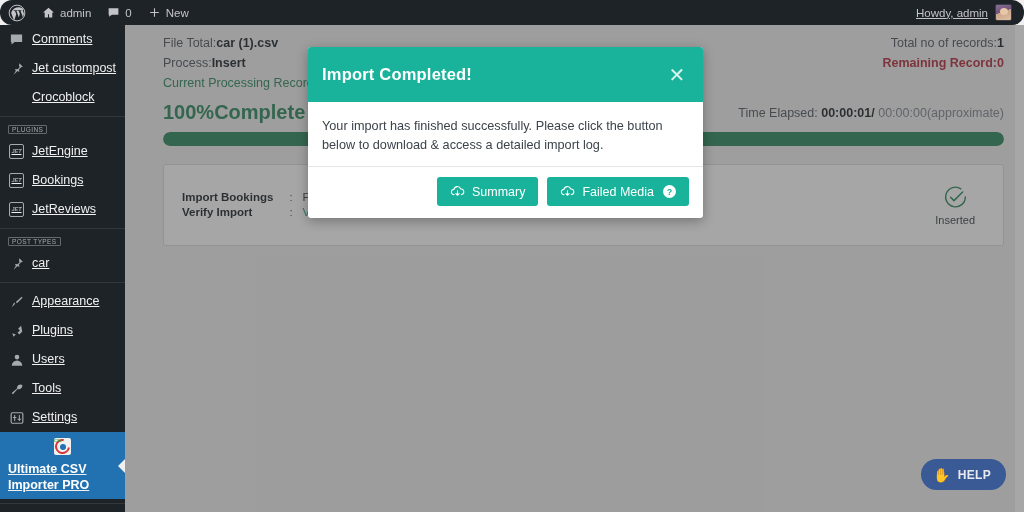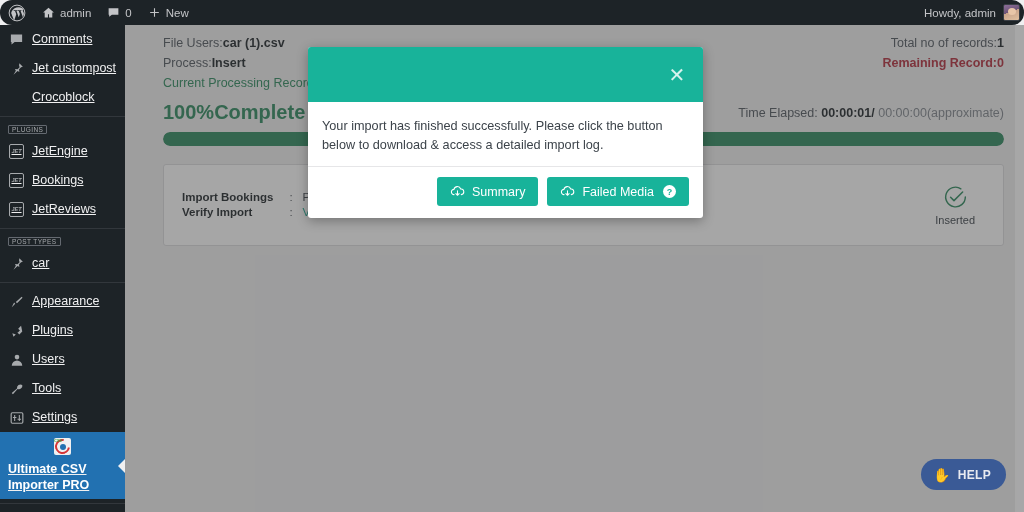--- a/index.html
+++ b/index.html
@@ -13,21 +13,21 @@
 
   
   .adminbar {
     position: absolute; top: 0; left: 0; width: 1024px; height: 25px;
     background: #1d2327; color: #c3c4c7;
     display: flex; align-items: center; font-size: 11.5px; z-index: 40; border-radius: 12px;
   }
   .ab-left { display: flex; align-items: center; }
   .ab-item { display: flex; align-items: center; gap: 5px; padding: 0 8px; height: 25px; cursor: pointer; }
   .wp-logo { width: 18px; height: 18px; }
-  .ab-right { margin-left: auto; display: flex; align-items: center; gap: 7px; padding-right: 4px; }
+  .ab-right { margin-left: auto; display: flex; align-items: center; gap: 7px; padding-right: 12px; text-decoration: underline; }
   .avatar {
     width: 17px; height: 17px; border-radius: 2px;
     background: linear-gradient(160deg,#8d6e9a 0%,#6d5476 45%,#c9a48b 46%,#e0c0a0 100%);
     border: 1px solid #3a3f45; position: relative; overflow: hidden;
   }
   .avatar:after {
     content:""; position:absolute; left:4px; top:3px; width:8px; height:7px;
     border-radius:50%; background:#e8c6a8;
   }
 
@@ -364,21 +364,21 @@
       <span>Collapse menu</span>
     </div>
   </div>
 
   <div class="content">
     <div class="content-inner">
 
       <div class="meta-row">
         <div class="meta-col-l">
           <div>
-            <span class="meta-label">File Users:</span><span class="meta-val">car (1).csv</span>
+            <span class="meta-label">File Total:</span><span class="meta-val">car (1).csv</span>
           </div>
           <div>
             <span class="meta-label">Process:</span><span class="meta-val">Insert</span>
           </div>
           <div class="meta-green">Current Processing Record</div>
         </div>
         <div class="meta-col-r">
           <div>
             <span class="meta-label">Total no of records:</span><span class="meta-val">1</span>
           </div>
@@ -435,20 +435,21 @@
       </div>
 
     </div>
   </div>
 
   <div class="overlay"></div>
   <div class="scroll-edge"></div>
 
   <div class="modal">
     <div class="modal-head">
+      <div class="modal-title">Import Completed!</div>
       <div class="modal-close">✕</div>
     </div>
     <div class="modal-body">Your import has finished successfully. Please click the button below to download &amp; access a detailed import log.</div>
     <div class="modal-foot">
       <button class="btn">
         <svg width="15" height="15" viewBox="0 0 24 24">
           <path d="M6.5 17a4.2 4.2 0 01-.2-8.4 5.6 5.6 0 0110.8-.6A3.9 3.9 0 0118 17" fill="none" stroke="#fff" stroke-width="1.7" stroke-linecap="round"></path>
           <path d="M12 11v7m0 0l-2.6-2.6M12 18l2.6-2.6" fill="none" stroke="#fff" stroke-width="1.7" stroke-linecap="round" stroke-linejoin="round"></path>
         </svg>
         <span>Summary</span>

